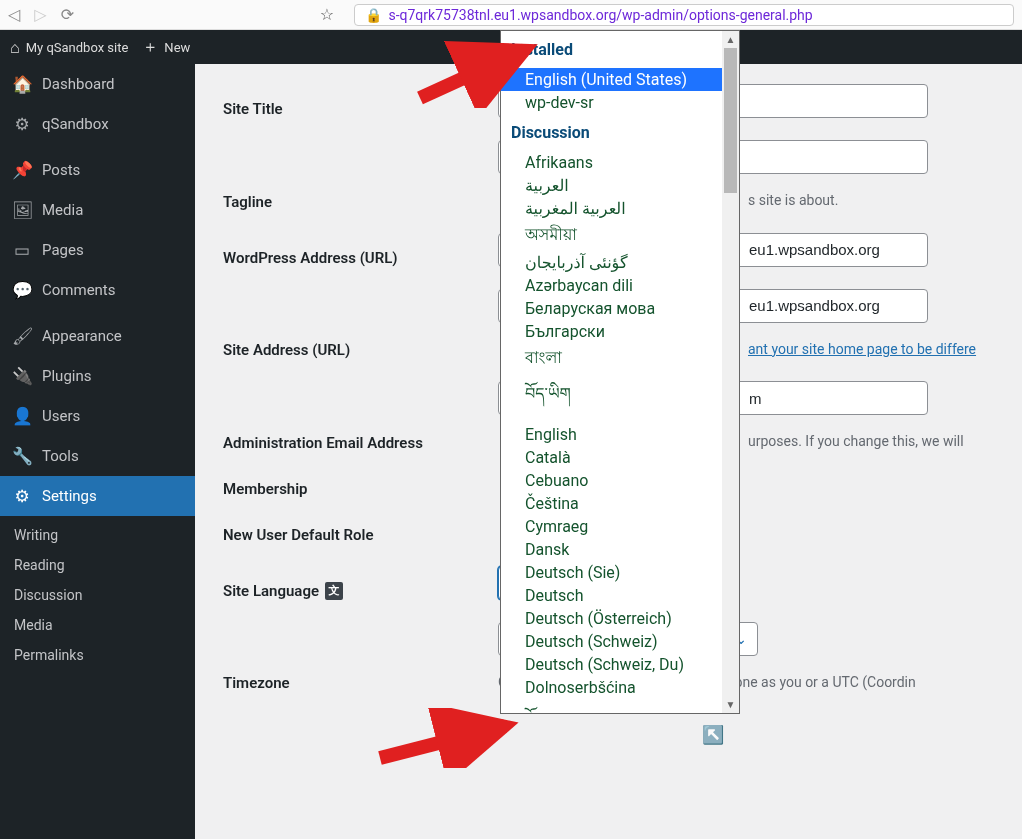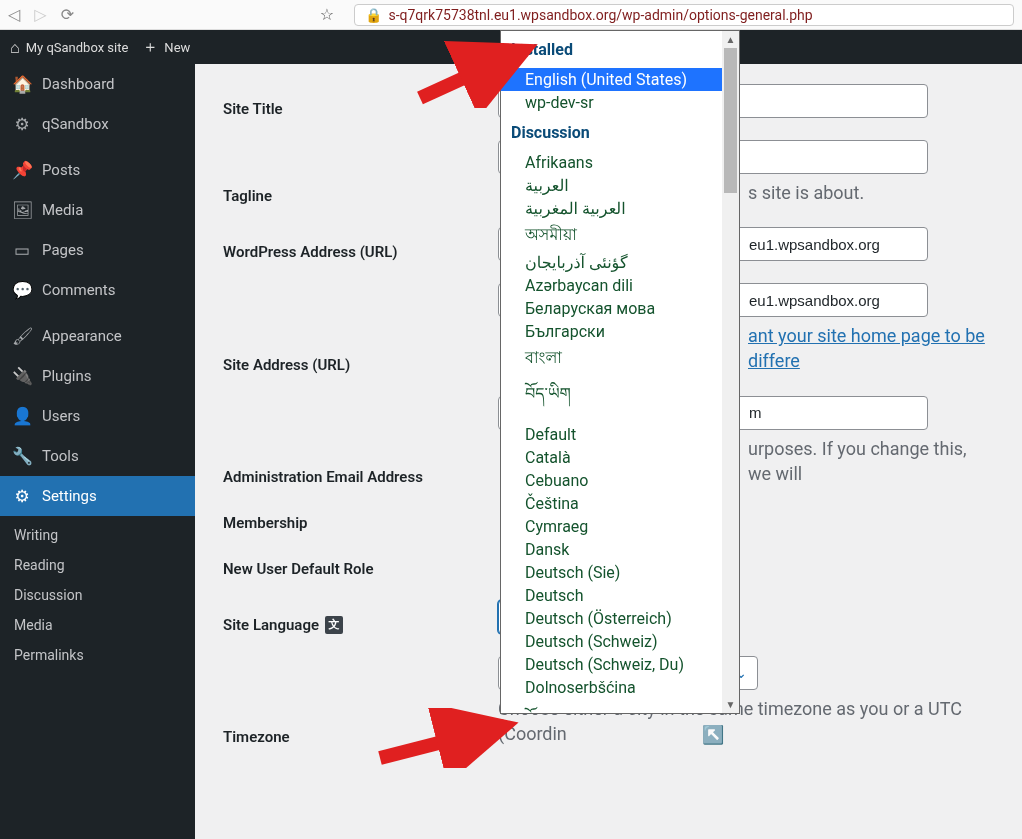--- a/index.html
+++ b/index.html
@@ -28,21 +28,21 @@
     background:#fff;
     border:1px solid #ccc;
     border-radius:4px;
     padding:2px 10px;
     font-size:14px;
     color:#555;
     width:660px;
     overflow:hidden;
     white-space:nowrap;
   }
-  .url .dim { color:#7f1d1d; }
+  .url .dim { color:#6d28d9; }
   .url .lock { margin-right:6px; color:#5a5a5a; }
 
   
   .admin-bar {
     height: 34px;
     background: #1d2327;
     color: #ddd;
     display: flex;
     align-items: center;
     padding: 0 10px;
@@ -125,21 +125,21 @@
   .text-input, .select {
     width:430px;
     height:34px;
     border:1px solid #8c8f94;
     border-radius:4px;
     background:#fff;
     padding:0 10px;
     font-size:15px;
     color:#1d2327;
   }
-  .desc { color:#646970; font-size:18px; margin-top:6px; line-height:1.4;}
+  .desc { color:#646970; font-size:14px; margin-top:17px; line-height:1.4;}
   .desc a { color:#2271b1; text-decoration:underline;}
   .select {
     display:flex;
     align-items:center;
     justify-content:space-between;
     cursor:pointer;
   }
   .select.small { width:260px; }
   .select.lang { width:237px; border-color:#2271b1; box-shadow:0 0 0 1px #2271b1; color:#333;}
   .chev { color:#2271b1; font-size:14px;}
@@ -386,21 +386,21 @@
       <div class="opt">Afrikaans</div>
       <div class="opt">العربية</div>
       <div class="opt">العربية المغربية</div>
       <div class="opt">অসমীয়া</div>
       <div class="opt">گؤنئی آذربایجان</div>
       <div class="opt">Azərbaycan dili</div>
       <div class="opt">Беларуская мова</div>
       <div class="opt">Български</div>
       <div class="opt">বাংলা</div>
       <div class="opt">བོད་ཡིག</div>
-      <div class="opt">Default</div>
+      <div class="opt">English</div>
       <div class="opt">Català</div>
       <div class="opt">Cebuano</div>
       <div class="opt">Čeština</div>
       <div class="opt">Cymraeg</div>
       <div class="opt">Dansk</div>
       <div class="opt">Deutsch (Sie)</div>
       <div class="opt">Deutsch</div>
       <div class="opt">Deutsch (Österreich)</div>
       <div class="opt">Deutsch (Schweiz)</div>
       <div class="opt">Deutsch (Schweiz, Du)</div>

